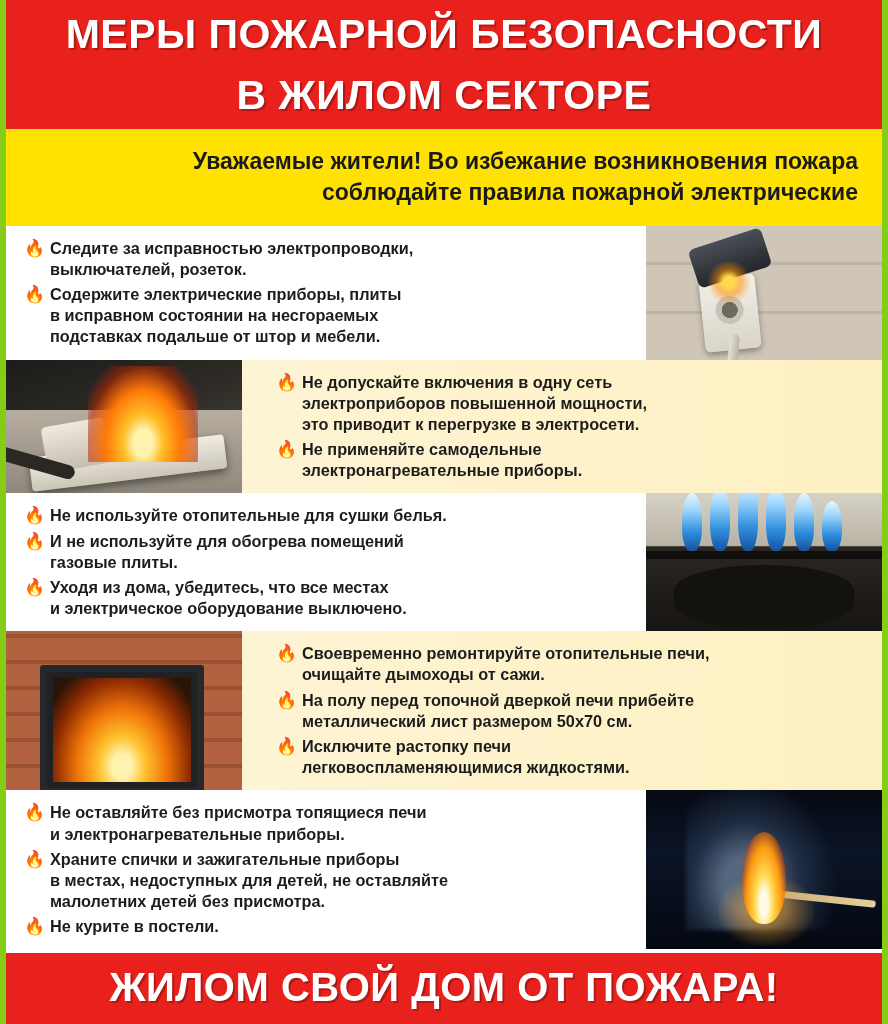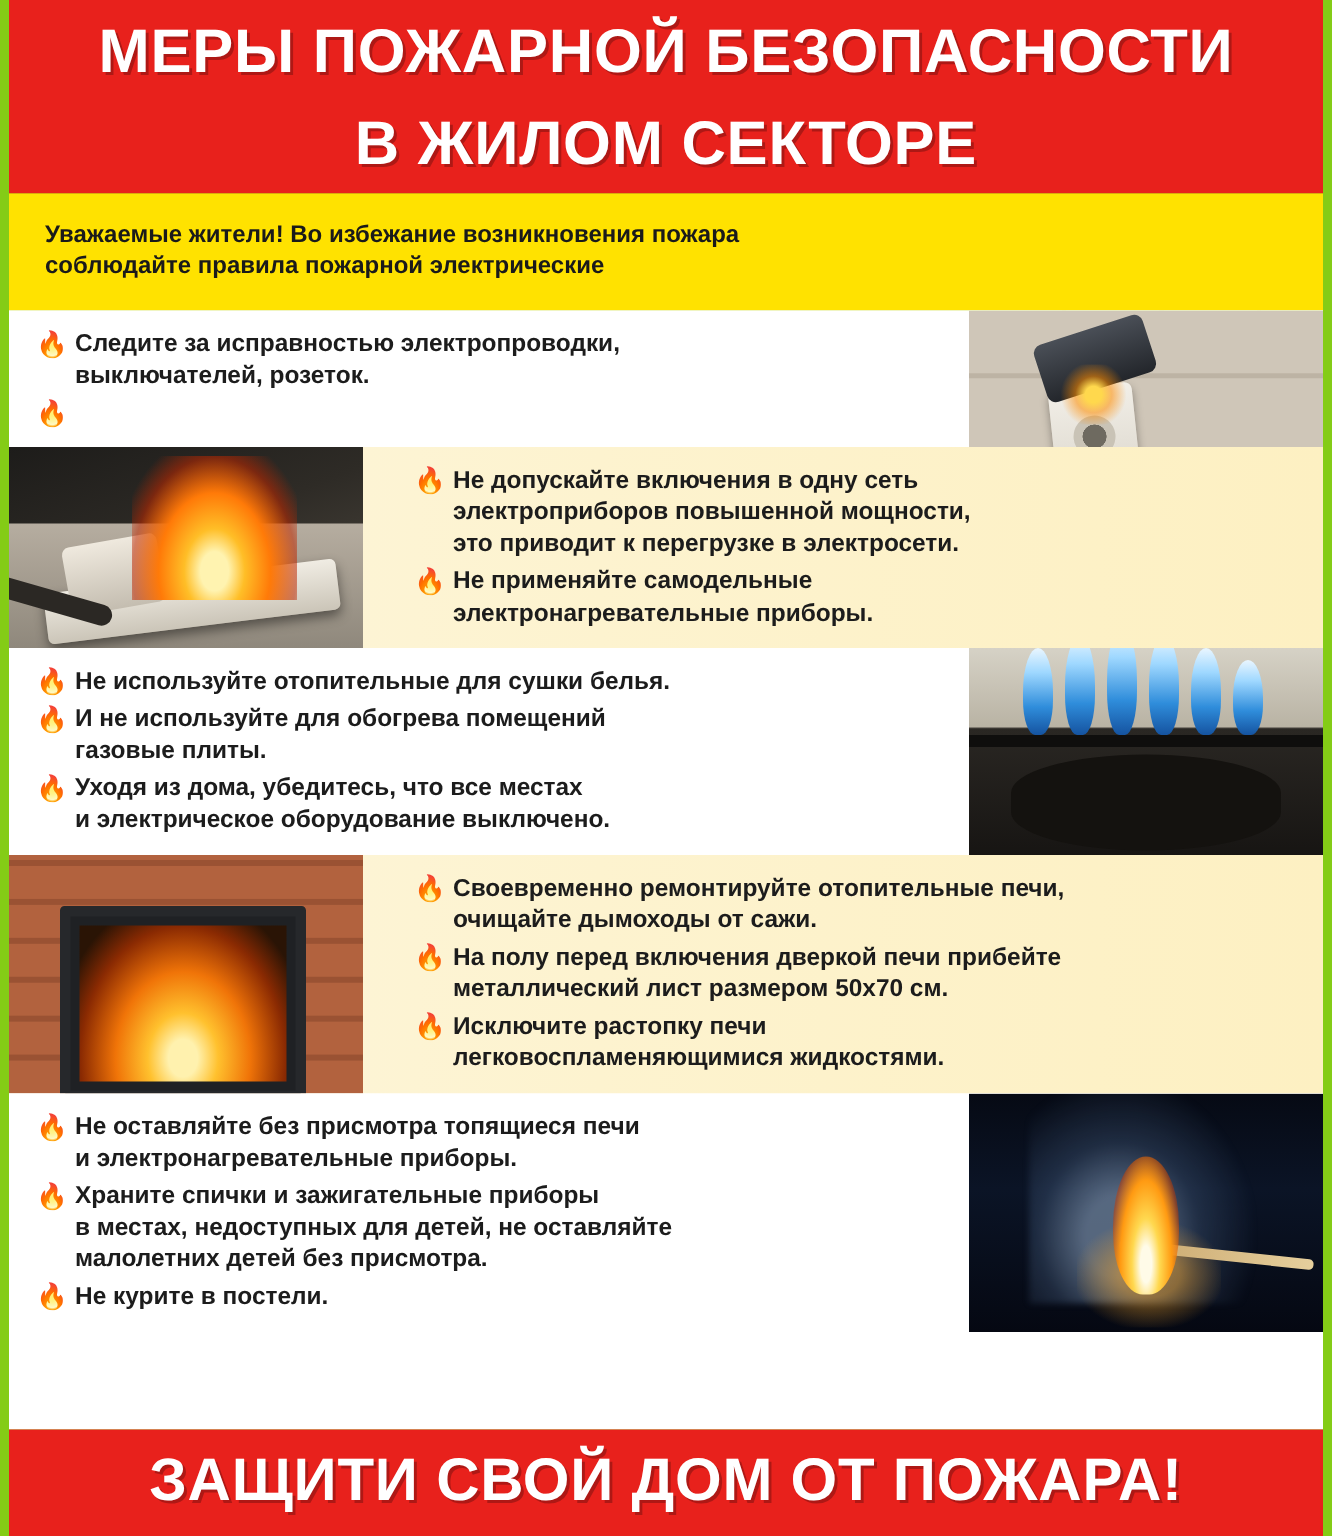--- a/index.html
+++ b/index.html
@@ -37,22 +37,22 @@
     letter-spacing: 0.5px;
     text-shadow: 2px 2px 0 rgba(0,0,0,0.25);
   }
   .header .line2 {
     margin-top: 19px;
   }
   
   .subtitle {
     background: #ffe200;
     color: #1a1a1a;
-    text-align: left;
-    font-size: 16px;
+    text-align: right;
+    font-size: 23px;
     font-weight: bold;
     line-height: 1.35;
     padding: 17px 24px 18px 24px;
   }
   
   .blocks {
     flex: 1;
     background: #ffffff;
     display: flex;
     flex-direction: column;
@@ -247,20 +247,23 @@
 
     <div class="block white">
       <div class="text">
         <div class="bullet">
           <span class="flame">🔥</span>
           <span class="btxt">Следите за исправностью электропроводки,
 выключателей, розеток.</span>
         </div>
         <div class="bullet">
           <span class="flame">🔥</span>
+          <span class="btxt">Содержите электрические приборы, плиты
+в исправном состоянии на несгораемых
+подставках подальше от штор и мебели.</span>
         </div>
       </div>
       <div class="media">
         <div class="ph sock-bg"></div>
         <div class="sock-body">
             <div class="sock-hole"></div>
           </div>
         <div class="sock-plug"></div>
         <div class="sock-wire"></div>
         <div class="sock-spark"></div>
@@ -330,21 +333,21 @@
 
       </div>
       <div class="text">
         <div class="bullet">
           <span class="flame">🔥</span>
           <span class="btxt">Своевременно ремонтируйте отопительные печи,
 очищайте дымоходы от сажи.</span>
         </div>
         <div class="bullet">
           <span class="flame">🔥</span>
-          <span class="btxt">На полу перед включения дверкой печи прибейте
+          <span class="btxt">На полу перед топочной дверкой печи прибейте
 металлический лист размером 50х70 см.</span>
         </div>
         <div class="bullet">
           <span class="flame">🔥</span>
           <span class="btxt">Исключите растопку печи
 легковоспламеняющимися жидкостями.</span>
         </div>
       </div>
     </div>
 
@@ -370,15 +373,15 @@
         <div class="ph mt-bg"></div>
         <div class="mt-smoke"></div>
         <div class="mt-glow"></div>
         <div class="mt-stick"></div>
         <div class="mt-flame"></div>
       </div>
     </div>
 
   </div>
 
-  <div class="footer">ЗАЩИТИ СВОЙ ДОМ ОТ ПОЖАРА!</div>
+  <div class="footer">ЖИЛОМ СВОЙ ДОМ ОТ ПОЖАРА!</div>
 
 </div>
 
 </body></html>

